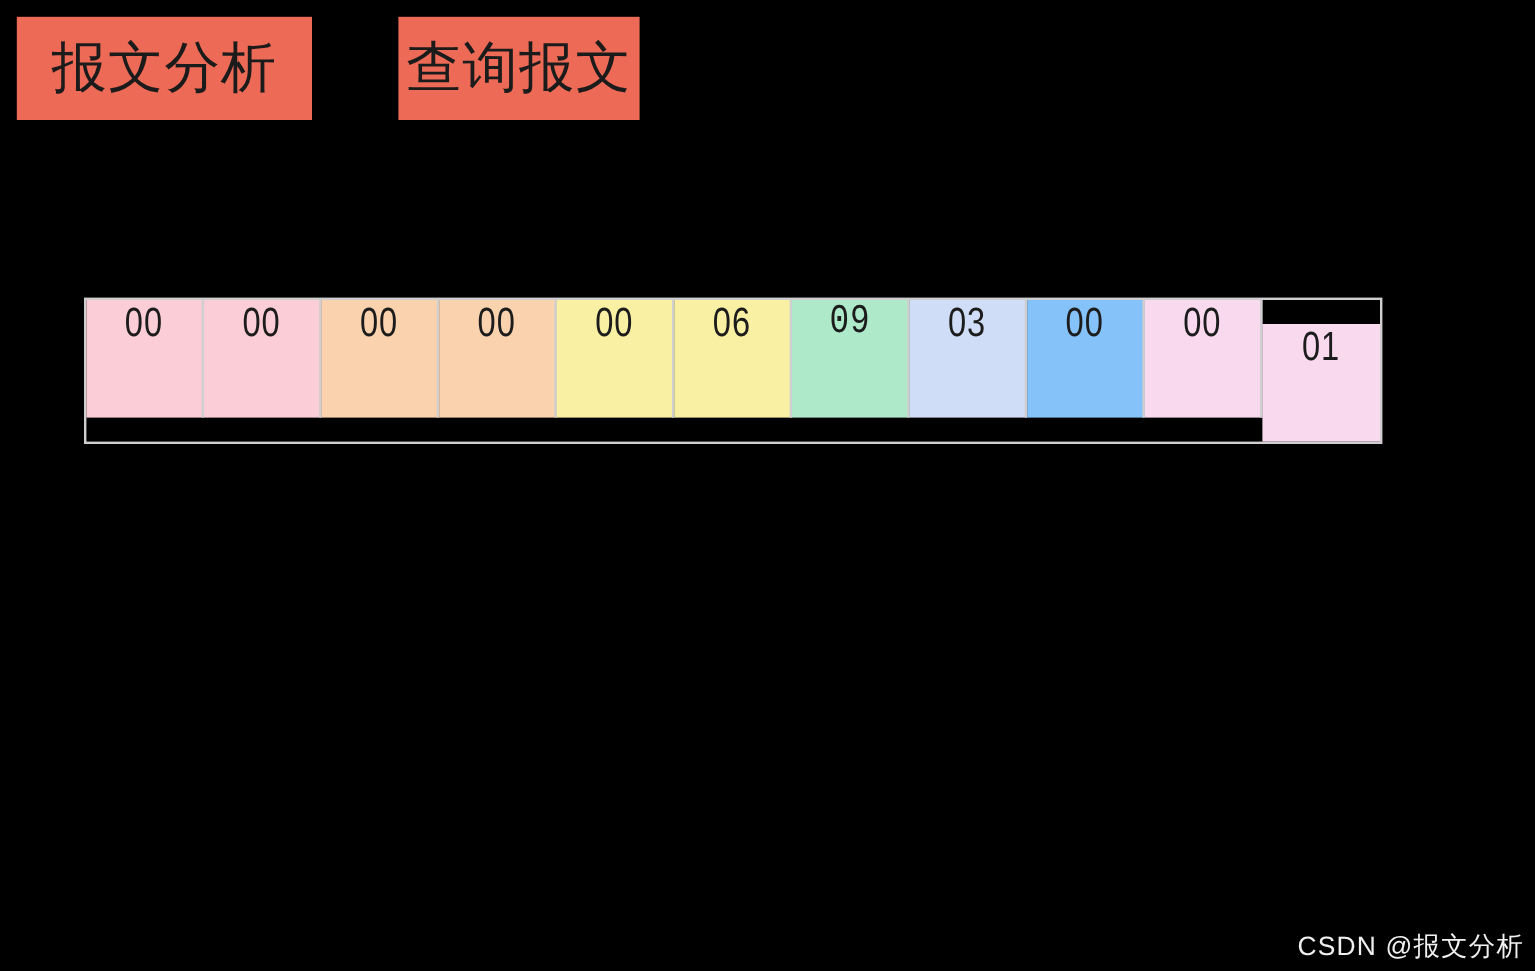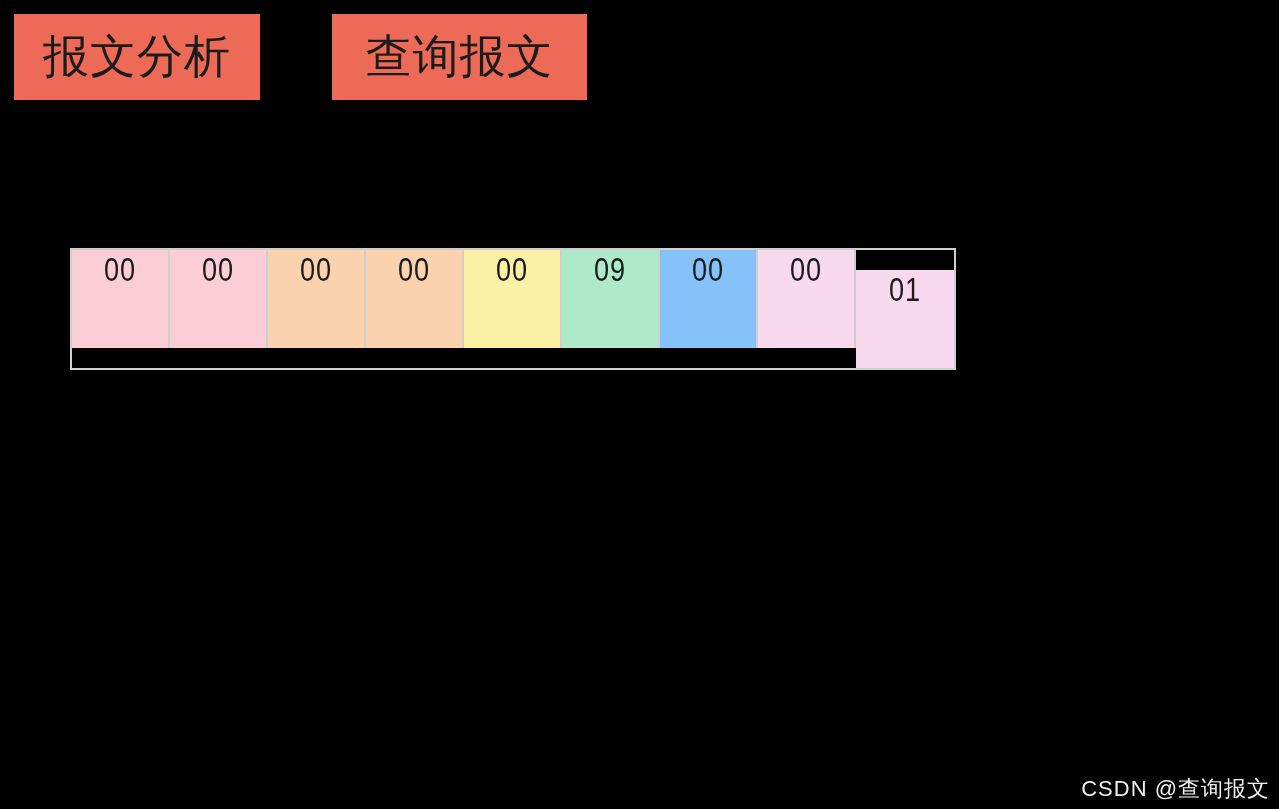--- a/index.html
+++ b/index.html
@@ -23,21 +23,21 @@
     align-items: center;
     justify-content: center;
     font-size: 46px;
     font-weight: 400;
     color: #1b1b1b;
     letter-spacing: 1px;
     cursor: pointer;
     user-select: none;
   }
   .btn-analyze { left: 14px;  width: 246px; }
-  .btn-query   { left: 332px; width: 255px; }
+  .btn-query   { left: 332px; width: 201px; }
 
   .byte-row {
     position: absolute;
     left: 70px;
     top: 248px;
     display: flex;
     border: 2px solid #cfcfcf;
   }
   .byte-cell {
     width: 98px;
@@ -82,29 +82,35 @@
       </div>
     <div class="byte-cell" style="background-color: rgb(250, 210, 174);">
         <span class="val">00</span>
       </div>
     <div class="byte-cell" style="background-color: rgb(250, 210, 174);">
         <span class="val">00</span>
       </div>
     <div class="byte-cell" style="background-color: rgb(250, 240, 163);">
         <span class="val">00</span>
       </div>
-    <div class="byte-cell" style="background-color: rgb(174, 233, 201);">
+    <div class="byte-cell" style="background-color: rgb(250, 240, 163);">
+        <span class="val">06</span>
+      </div>
+    <div class="byte-cell" style="background-color: rgb(174, 233, 201); font-family: Liberation Mono, monospace;">
         <span class="val">09</span>
+      </div>
+    <div class="byte-cell" style="background-color: rgb(207, 221, 246);">
+        <span class="val">03</span>
       </div>
     <div class="byte-cell" style="background-color: rgb(133, 194, 250);">
         <span class="val">00</span>
       </div>
     <div class="byte-cell" style="background-color: rgb(248, 217, 238);">
         <span class="val">00</span>
       </div>
     <div class="byte-cell" style="background-color: rgb(248, 217, 238);">
         <span class="val">01</span>
       </div>
   </div>
 
-  <div class="watermark">CSDN @查询报文</div>
+  <div class="watermark">CSDN @报文分析</div>
 
 </div>
 
 </body></html>

